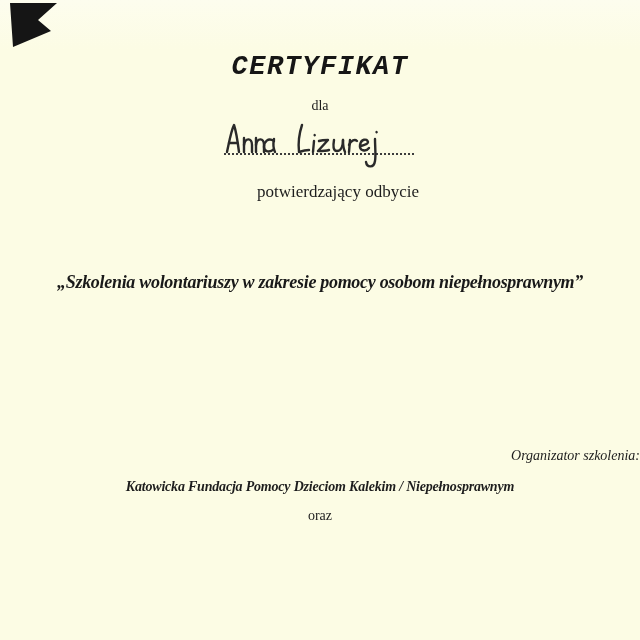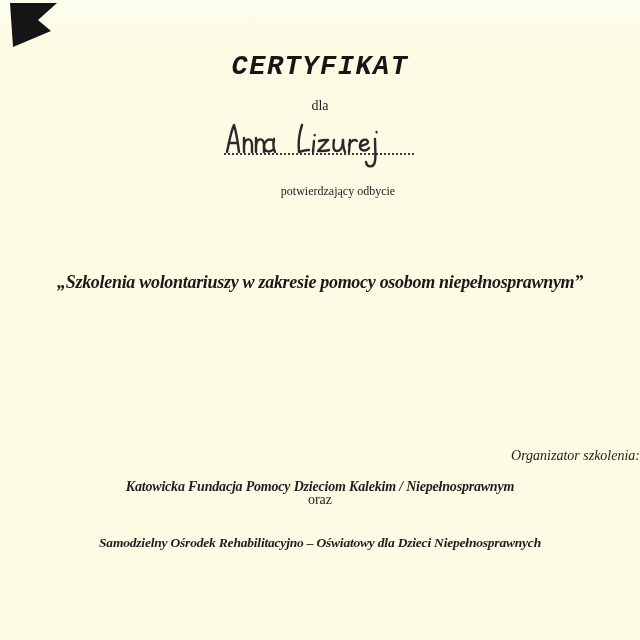--- a/index.html
+++ b/index.html
@@ -27,42 +27,42 @@
     font-size:27px;line-height:27px;
     letter-spacing:1.5px;
     color:#161616;
   }
   .for-label{
     top:99px;
     font-size:14px;line-height:14px;
   }
   .confirm{
     top:184px;
-    font-size:12px;line-height:15px;padding-left:36px;
+    font-size:17px;line-height:15px;padding-left:36px;
   }
   .course{
     top:273px;
     font-weight:bold;font-style:italic;
     font-size:18px;line-height:18px;
     letter-spacing:-0.3px;
     color:#191919;
   }
   .org-label{
     top:448px;
     font-style:italic;
     font-size:14px;line-height:15px;text-align:right;
   }
   .org1{
     top:479px;
     font-weight:bold;font-style:italic;
     font-size:14px;line-height:15px;
     letter-spacing:-0.2px;
   }
   .oraz{
-    top:492px;
+    top:508px;
     font-size:14px;line-height:15px;
   }
   .org2{
     top:533px;
     font-weight:bold;font-style:italic;
     font-size:13.5px;line-height:19px;
     letter-spacing:-0.2px;
   }
   .name-area{
     position:absolute;
@@ -149,16 +149,15 @@
 
   <div class="row course">„Szkolenia wolontariuszy w zakresie pomocy osobom niepełnosprawnym”</div>
 
   <div class="row org-label">Organizator szkolenia:</div>
 
   <div class="row org1">Katowicka Fundacja Pomocy Dzieciom Kalekim / Niepełnosprawnym</div>
 
   <div class="row oraz">oraz</div>
 
   <div class="row org2">
-    <div>Samodzielny Ośrodek Rehabilitacyjno – Oświatowy dla Dzieci Niepełnosprawnych</div>
   </div>
 
 </div>
 
 </body></html>

